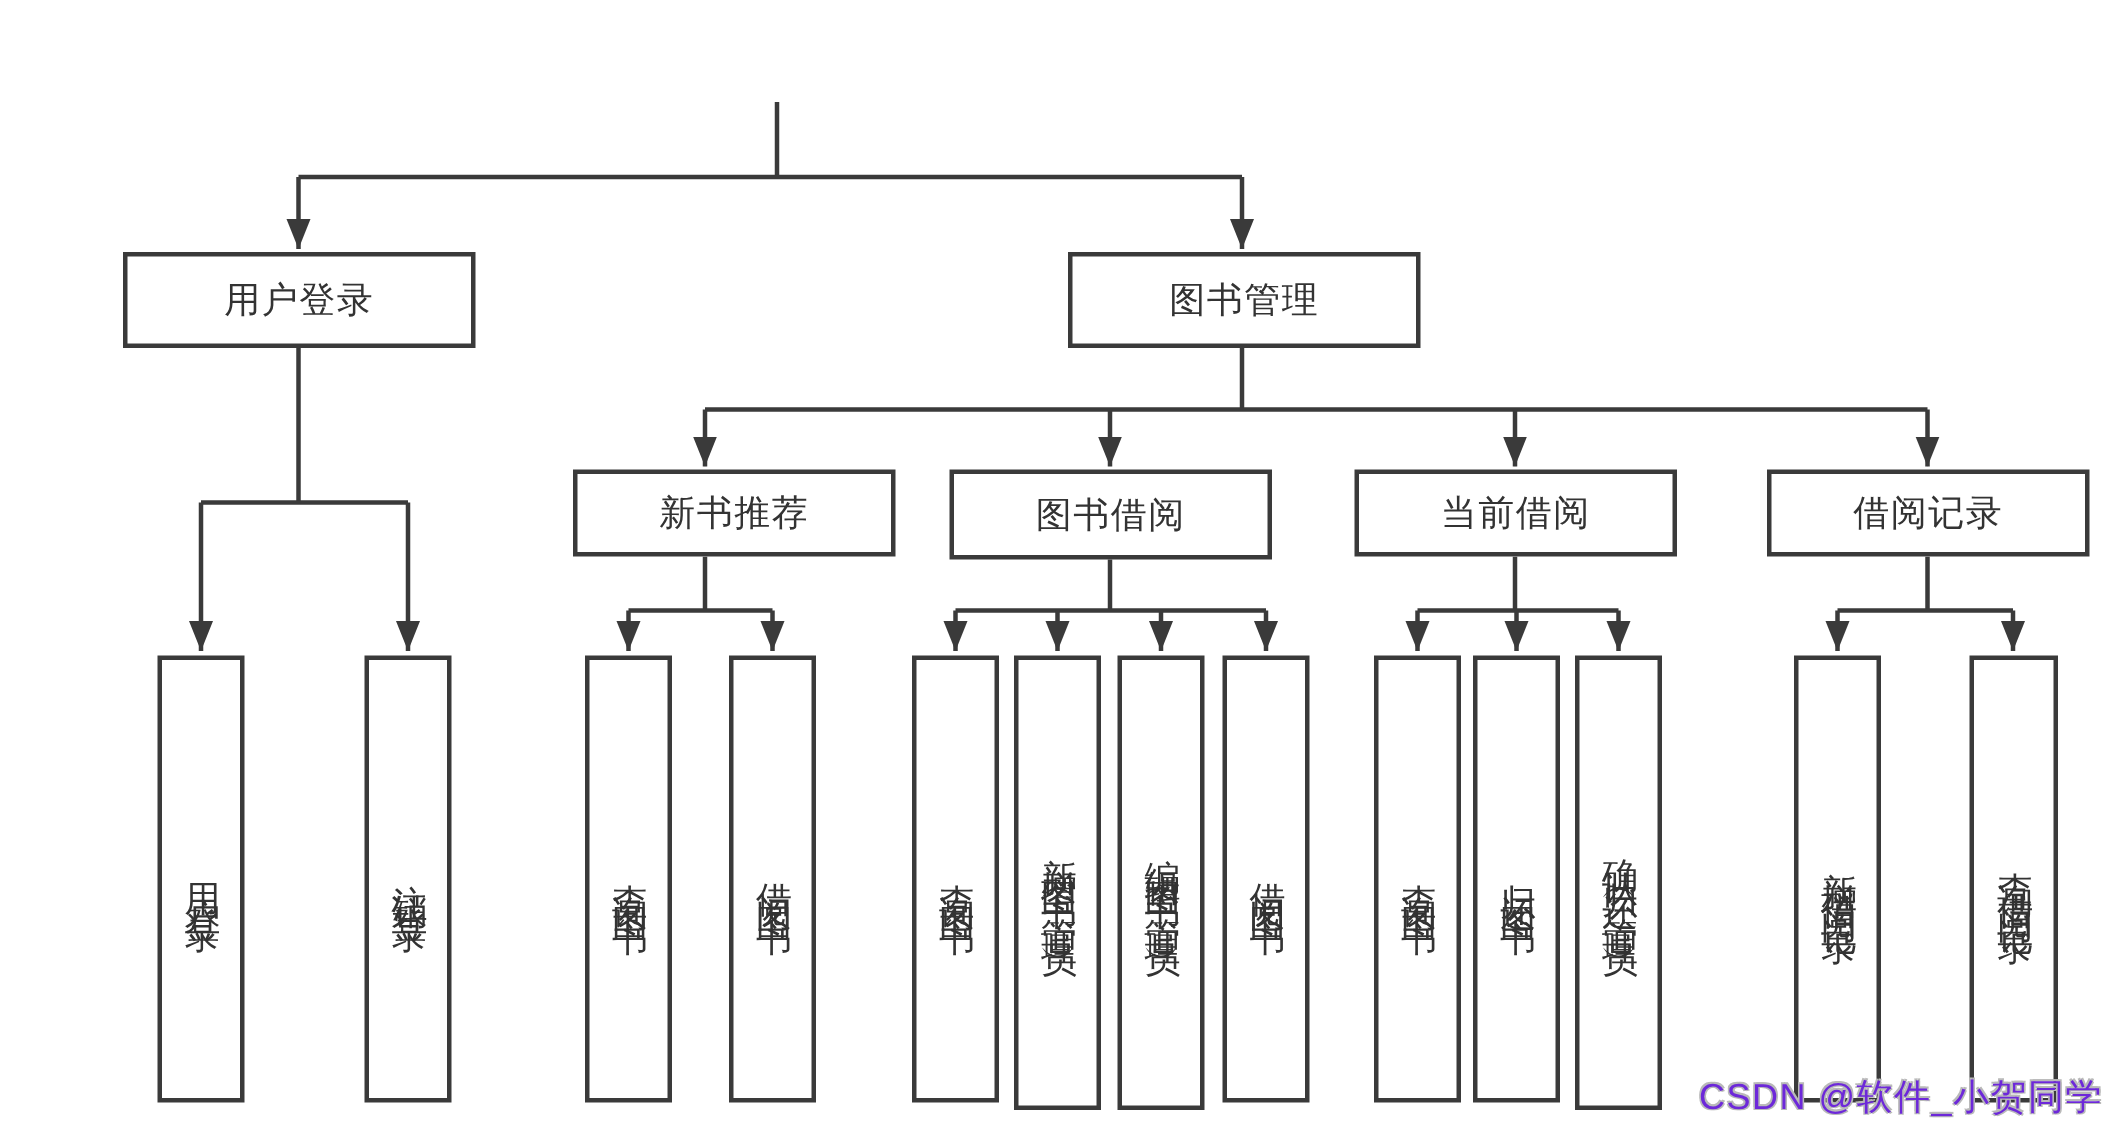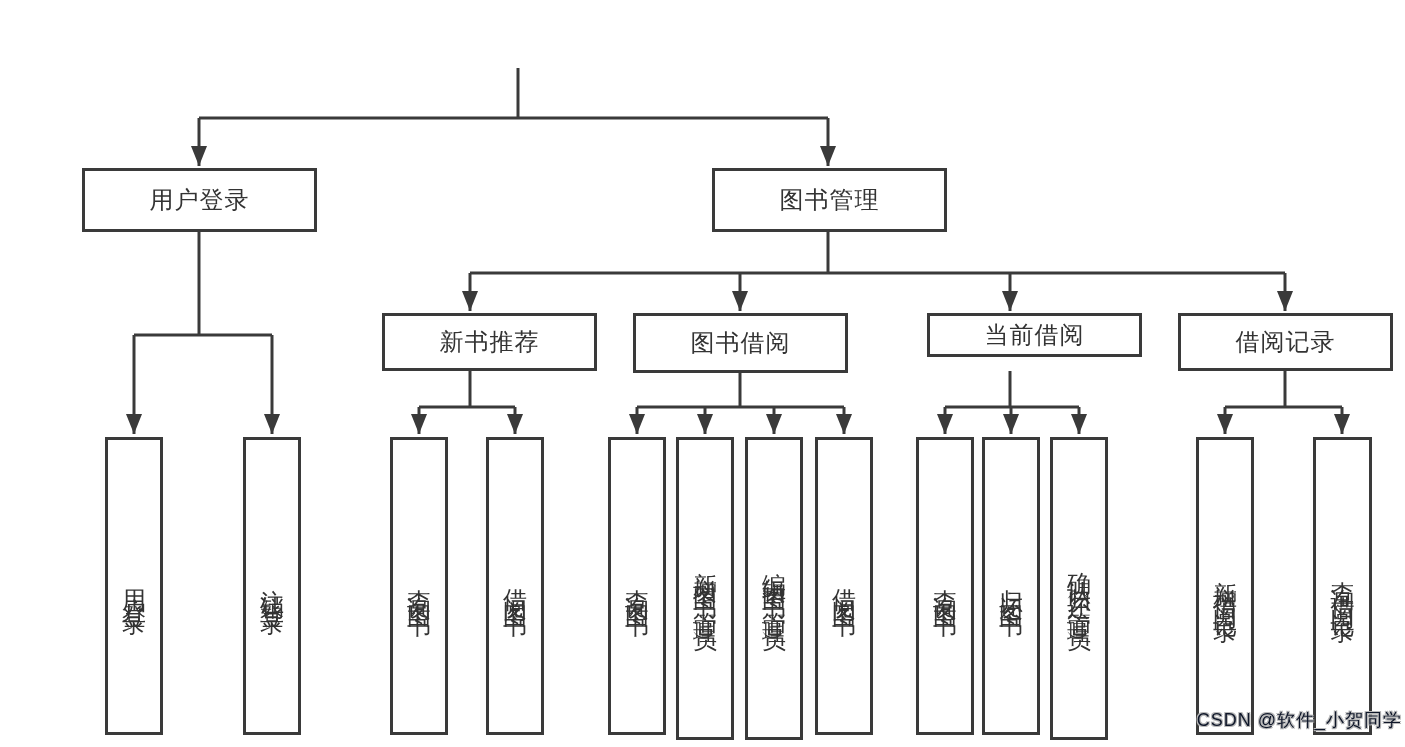--- a/index.html
+++ b/index.html
@@ -11,23 +11,23 @@
   .node{
     position:absolute;box-sizing:border-box;border:3px solid #3a3a3a;background:#ffffff;
     display:flex;align-items:center;justify-content:center;z-index:2;
   }
   .hlabel{font-size:24px;letter-spacing:1px;white-space:nowrap;}
   .vnode{writing-mode:vertical-rl;}
   .vlabel{
     font-size:24px;letter-spacing:8px;line-height:1;white-space:nowrap;
   }
   #watermark{
-    position:absolute;right:3px;bottom:15px;z-index:3;
-    font-size:18px;letter-spacing:1px;white-space:nowrap;
-    color:#0f172a;
+    position:absolute;right:3px;bottom:0;z-index:3;
+    font-size:24px;letter-spacing:1px;white-space:nowrap;
+    color:#6d28d9;
     text-shadow:-1px -1px 0 #b9b9b9, 1px -1px 0 #b9b9b9, -1px 1px 0 #b9b9b9, 1px 1px 0 #b9b9b9;
   }
 </style>
 </head>
 <body>
 
 <div id="stage">
 
   <svg id="wires" width="1405" height="747" viewBox="0 0 1405 747">
     <defs>
@@ -86,21 +86,21 @@
   <div class="node" style="left:712px;top:168px;width:235px;height:64px;align-items:center;">
     <span class="hlabel">图书管理</span>
   </div>
 
   <div class="node" style="left:362px;top:313px;width:215px;height:58px;margin-left:20px;">
     <span class="hlabel">新书推荐</span>
   </div>
   <div class="node" style="left:633px;top:313px;width:215px;height:60px;">
     <span class="hlabel">图书借阅</span>
   </div>
-  <div class="node" style="left:927px;top:313px;width:215px;height:44px;">
+  <div class="node" style="left:903px;top:313px;width:215px;height:58px;">
     <span class="hlabel">当前借阅</span>
   </div>
   <div class="node" style="left:1178px;top:313px;width:215px;height:58px;">
     <span class="hlabel">借阅记录</span>
   </div>
 
   <div class="node vnode" style="left:105px;top:437px;width:58px;height:298px;">
     <span class="vlabel">用户登录</span>
   </div>
   <div class="node vnode" style="left:243px;top:437px;width:58px;height:298px;">

